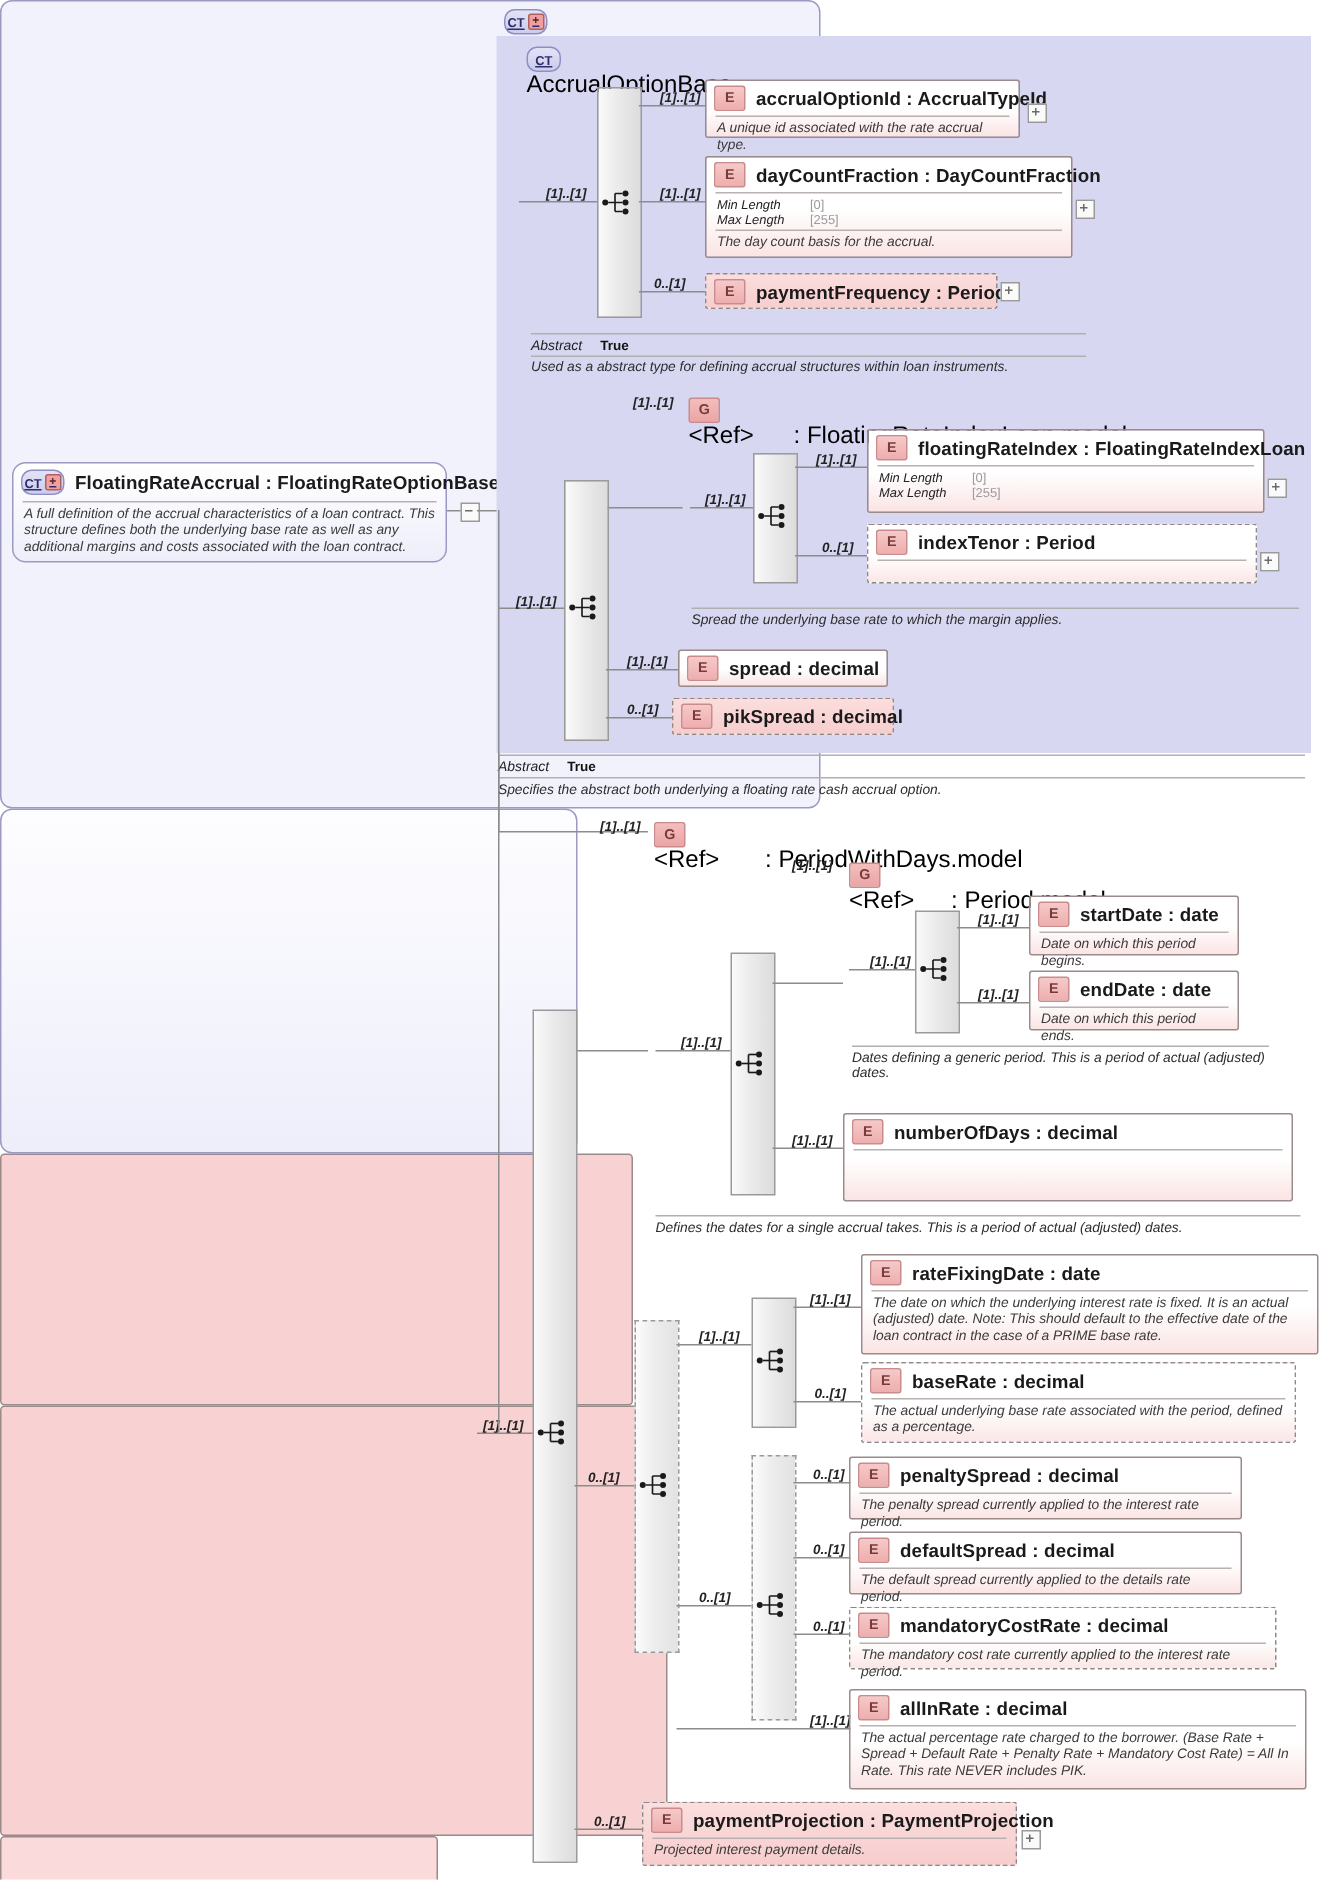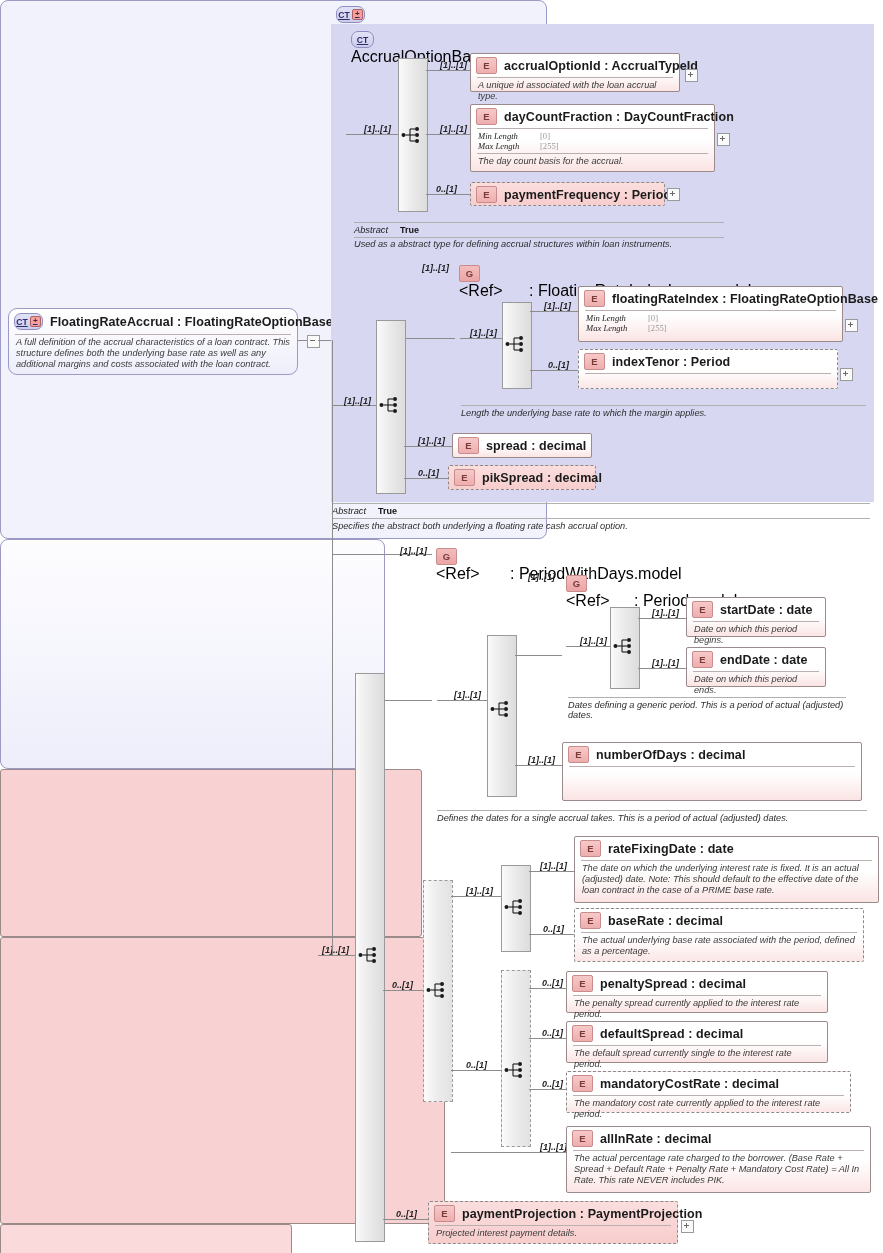--- a/index.html
+++ b/index.html
@@ -9,21 +9,21 @@
     -webkit-font-smoothing:none;
   }
   .abs{position:absolute;box-sizing:border-box;}
 
   
   .node{position:absolute;box-sizing:border-box;border-radius:2px;}
   .node .hdr{display:flex;align-items:center;gap:7px;padding:3px 6px 3px 5px;white-space:nowrap;}
   .node .ttl{font-size:12.5px;font-weight:bold;color:#1a1a1a;letter-spacing:0.1px;}
   .node .sep{height:1px;background:#b9b0b0;margin:0 6px;}
   .node .doc{font-size:9.2px;font-style:italic;color:#3a3a3a;line-height:11.2px;padding:2px 7px 3px 7px;}
-  .node .facets{font-size:8.6px;padding:2px 24px 2px 7px;color:#222;font-family:Liberation Serif, serif;}
+  .node .facets{font-size:8.6px;padding:2px 24px 2px 7px;color:#222;}
   .facets .row{display:flex;}
   .facets .fname{font-style:italic;width:62px;}
   .facets .fval{color:#9a9a9a;}
 
   
   .badge{
     width:19px;height:15px;border:1px solid #c98b8b;border-radius:2px;
     background:linear-gradient(#f6c9c9,#eeaeae);
     font-size:9.5px;font-weight:bold;color:#7a3a3a;
     display:flex;align-items:center;justify-content:center;flex:none;
@@ -151,21 +151,21 @@
 <div class="card" style="left:364px;top:124px;">[1]..[1]</div>
 
 <div class="ln lnh" style="left:426px;top:70px;width:44px;"></div>
 <div class="card" style="left:440px;top:60px;">[1]..[1]</div>
 <div class="node el gradwhite" style="left:470px;top:53px;width:210px;height:39px;">
   <div class="hdr">
     <span class="badge">E</span>
     <span class="ttl">accrualOptionId : AccrualTypeId</span>
   </div>
   <div class="sep"></div>
-  <div class="doc">A unique id associated with the loan accrual type.</div>
+  <div class="doc">A unique id associated with the rate accrual type.</div>
 </div>
 <div class="plusbtn" style="left:685px;top:69px;"></div>
 
 <div class="ln lnh" style="left:426px;top:134px;width:44px;"></div>
 <div class="card" style="left:440px;top:124px;">[1]..[1]</div>
 <div class="node el gradwhite" style="left:470px;top:104px;width:245px;height:68px;">
   <div class="hdr">
     <span class="badge">E</span>
     <span class="ttl">dayCountFraction : DayCountFraction</span>
   </div>
@@ -225,21 +225,21 @@
   <circle cx="16" cy="15" r="2" fill="#1a1a1a"></circle>
 </svg>
 <div class="ln lnh" style="left:460px;top:338px;width:42px;"></div>
 <div class="card" style="left:470px;top:328px;">[1]..[1]</div>
 
 <div class="ln lnh" style="left:530px;top:311px;width:48px;"></div>
 <div class="card" style="left:544px;top:301px;">[1]..[1]</div>
 <div class="node el gradwhite" style="left:578px;top:286px;width:265px;height:56px;">
   <div class="hdr">
     <span class="badge">E</span>
-    <span class="ttl">floatingRateIndex : FloatingRateOptionBase</span>
+    <span class="ttl">floatingRateIndex : FloatingRateIndexLoan</span>
   </div>
   <div class="sep"></div>
   <div class="facets">
     <div class="row">
         <span class="fname">Min Length</span>
         <span class="fval">[0]</span>
       </div>
     <div class="row">
         <span class="fname">Max Length</span>
         <span class="fval">[255]</span>
@@ -253,21 +253,21 @@
 <div class="node el optwhite" style="left:578px;top:349px;width:260px;height:40px;">
   <div class="hdr">
     <span class="badge">E</span>
     <span class="ttl">indexTenor : Period</span>
   </div>
   <div class="sep"></div>
 </div>
 <div class="plusbtn" style="left:840px;top:368px;"></div>
 
 <div class="hr" style="left:461px;top:405px;width:405px;"></div>
-<div class="footdoc" style="left:461px;top:408px;width:400px;">Length the underlying base rate to which the margin applies.</div>
+<div class="footdoc" style="left:461px;top:408px;width:400px;">Spread the underlying base rate to which the margin applies.</div>
 
 <div class="seqbar" style="left:376px;top:320px;width:28px;height:172px;"></div>
 <svg class="seqicon" style="left:379px;top:396px;" viewBox="0 0 22 18">
   <circle cx="2.5" cy="9" r="2" fill="#1a1a1a"></circle>
   <line x1="4.5" y1="9" x2="9" y2="9" stroke="#1a1a1a" stroke-width="1.1"></line>
   <line x1="9" y1="3" x2="9" y2="15" stroke="#1a1a1a" stroke-width="1.1"></line>
   <line x1="9" y1="3" x2="14" y2="3" stroke="#1a1a1a" stroke-width="1.1"></line>
   <line x1="9" y1="9" x2="14" y2="9" stroke="#1a1a1a" stroke-width="1.1"></line>
   <line x1="9" y1="15" x2="14" y2="15" stroke="#1a1a1a" stroke-width="1.1"></line>
   <circle cx="16" cy="3" r="2" fill="#1a1a1a"></circle>
@@ -484,21 +484,21 @@
 </div>
 
 <div class="ln lnh" style="left:529px;top:1038px;width:42px;"></div>
 <div class="card" style="left:542px;top:1028px;">0..[1]</div>
 <div class="node el gradwhite" style="left:566px;top:1021px;width:262px;height:42px;">
   <div class="hdr">
     <span class="badge">E</span>
     <span class="ttl">defaultSpread : decimal</span>
   </div>
   <div class="sep"></div>
-  <div class="doc">The default spread currently single to the interest rate period.</div>
+  <div class="doc">The default spread currently applied to the details rate period.</div>
 </div>
 
 <div class="ln lnh" style="left:529px;top:1089px;width:42px;"></div>
 <div class="card" style="left:542px;top:1079px;">0..[1]</div>
 <div class="node el optwhite" style="left:566px;top:1071px;width:285px;height:42px;">
   <div class="hdr">
     <span class="badge">E</span>
     <span class="ttl">mandatoryCostRate : decimal</span>
   </div>
   <div class="sep"></div>

